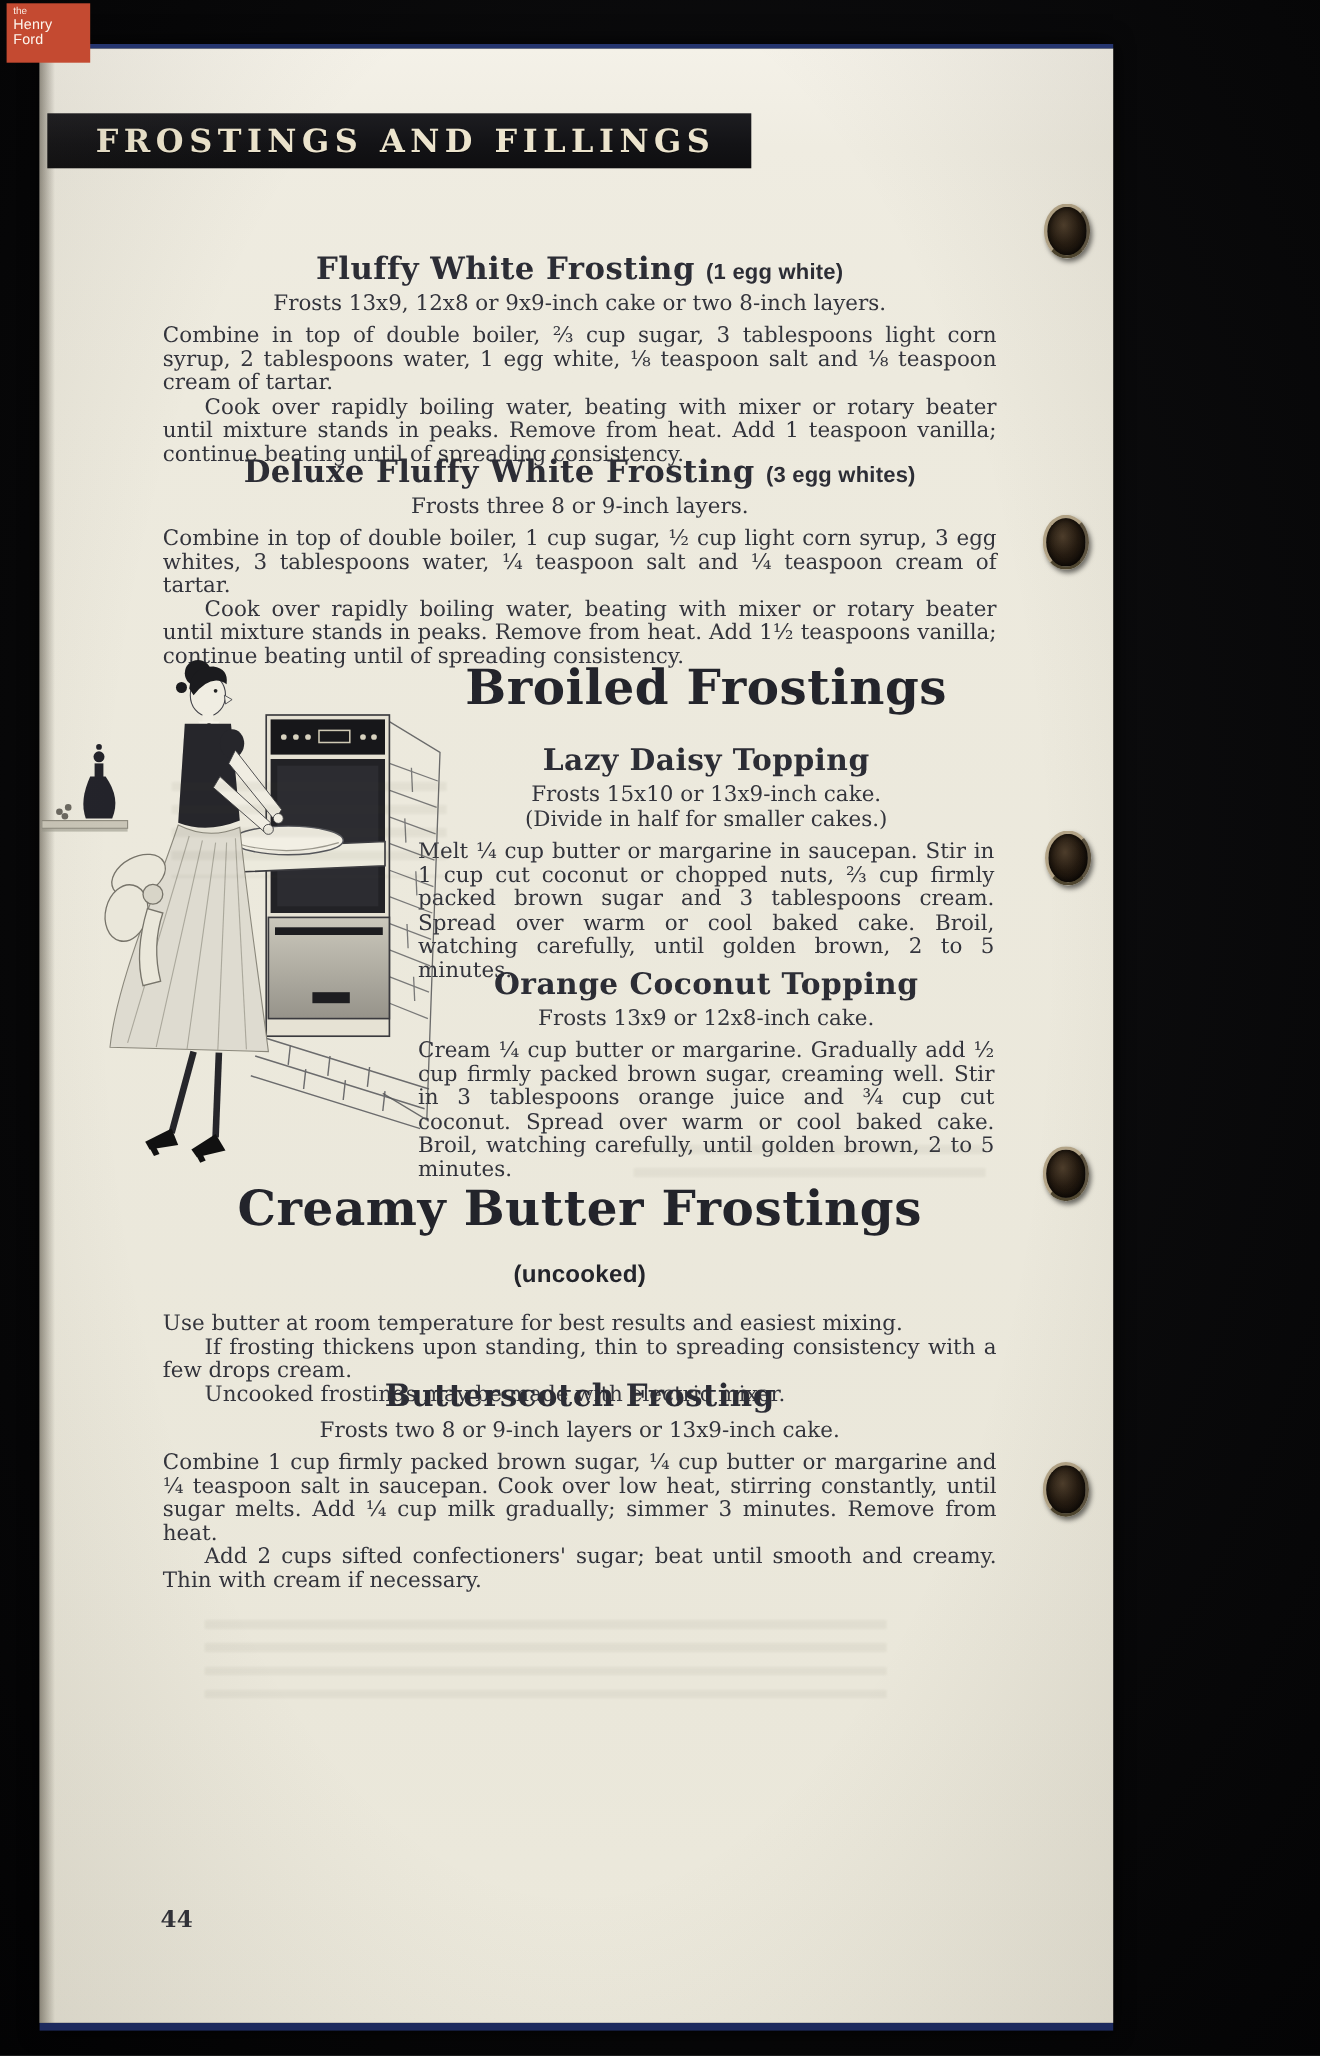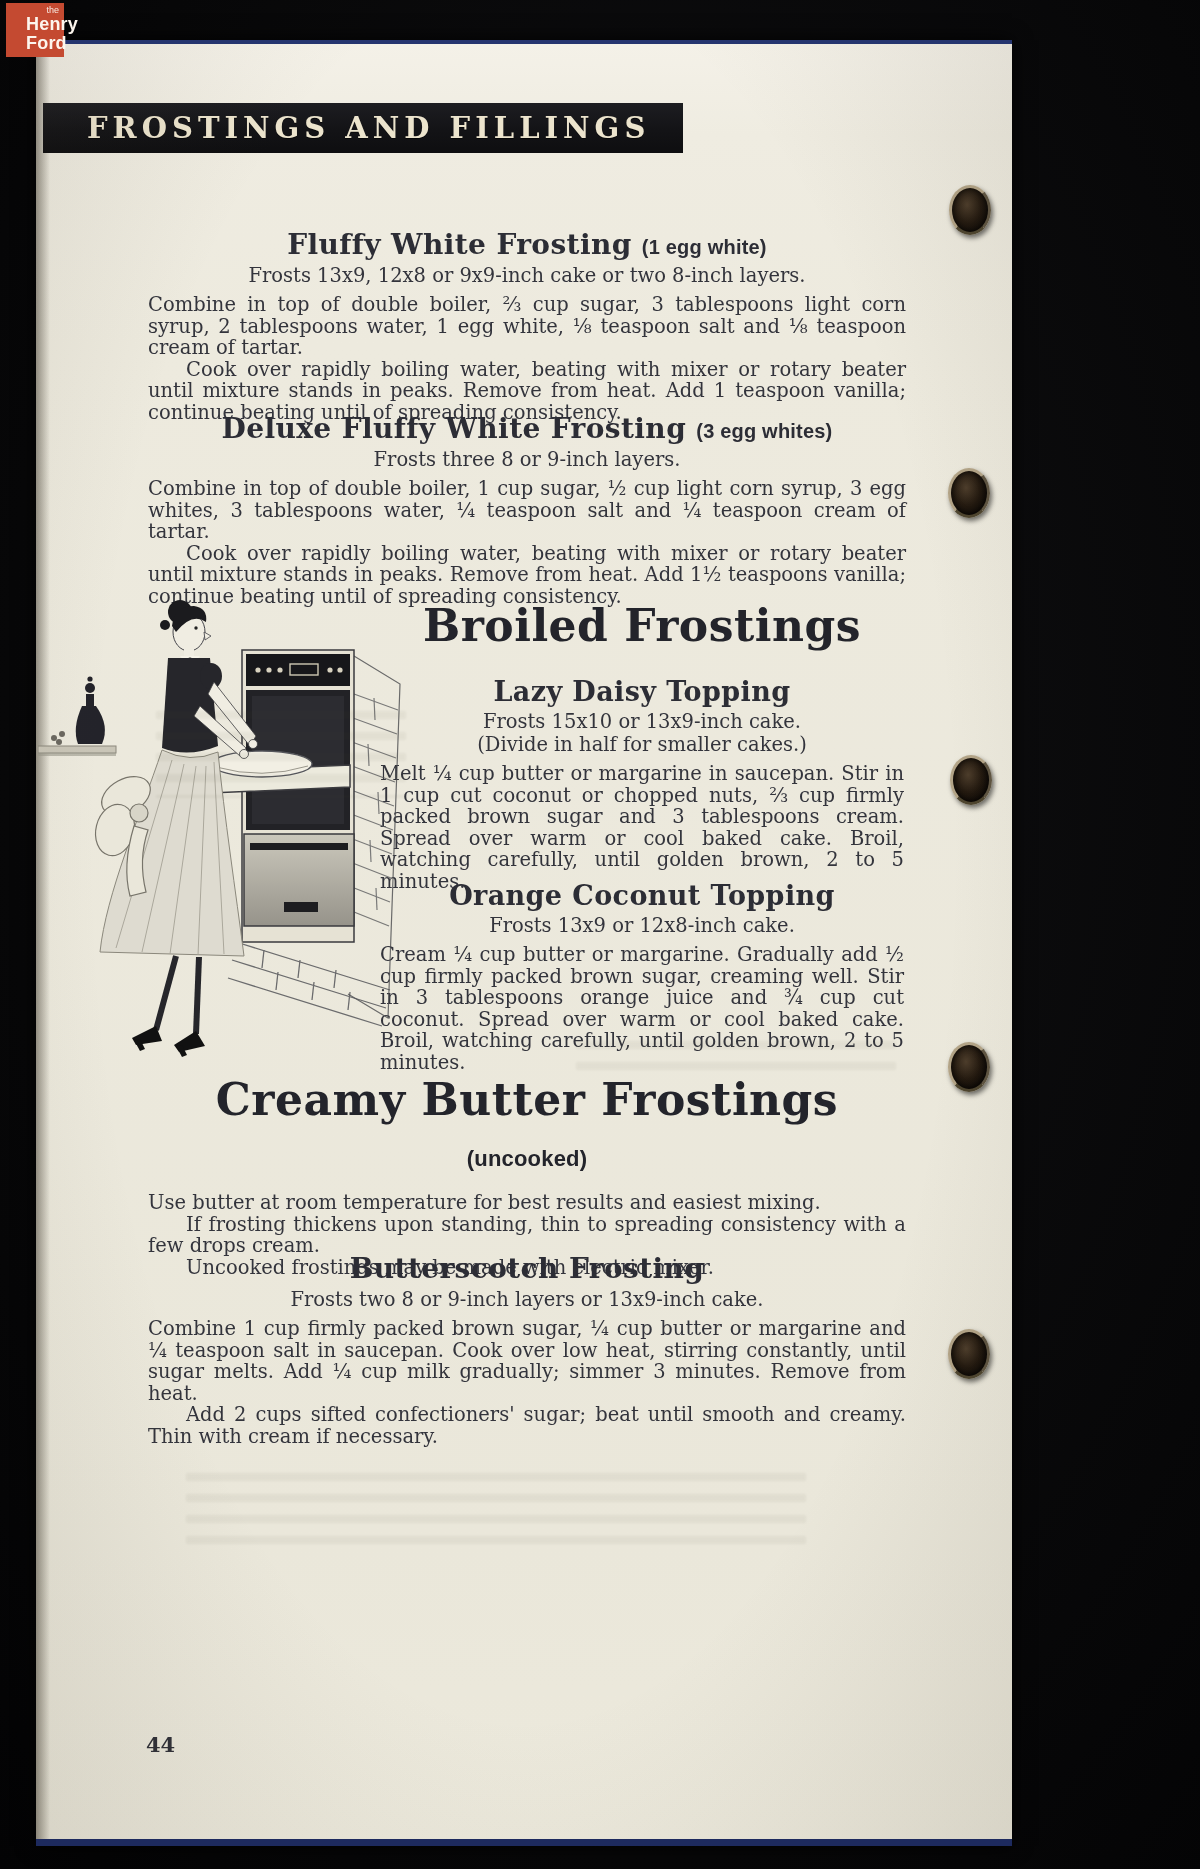--- a/index.html
+++ b/index.html
@@ -4,26 +4,26 @@
 <style>
   html,body{margin:0;padding:0;}
   body{
     width:1200px;height:1869px;position:relative;overflow:hidden;
     background:radial-gradient(ellipse at 55% 40%, #101012 0%, #070708 70%, #030304 100%);
     font-family:"DejaVu Serif","Liberation Serif",serif;
   }
   .stage{position:absolute;inset:0;}
   
   .hf-logo{
-    position:absolute;left:6px;top:3px;width:58px;height:54px;
-    background:#c44a31;color:#fdf6ee;padding:3px 5px 0 20px;box-sizing:border-box;
-    font-family:"Liberation Sans",sans-serif;line-height:1.05;z-index:5;text-align:right;
+    position:absolute;left:6px;top:3px;width:76px;height:54px;
+    background:#c44a31;color:#fdf6ee;padding:3px 5px 0 6px;box-sizing:border-box;
+    font-family:"Liberation Sans",sans-serif;line-height:1.05;z-index:5;
   }
   .hf-the{font-size:9px;opacity:.92;}
-  .hf-henry,.hf-ford{font-size:18px;font-weight:bold;letter-spacing:.2px;}
+  .hf-henry,.hf-ford{font-size:13px;font-weight:normal;letter-spacing:.2px;}
   .hf-ford{margin-left:0;}
   
   .page{
     position:absolute;left:36px;top:40px;width:976px;height:1795px;
     background:linear-gradient(180deg,#f4f1e8 0px,#efece1 90px,#edeade 300px,#eae7da 1500px,#ece9dc 100%);
     border-top:4px solid #25356f;border-bottom:7px solid #1d2a5e;
     box-shadow:0 0 18px rgba(0,0,0,.9);
   }
   .edge-shade{
     position:absolute;left:0;top:0;bottom:0;width:14px;

